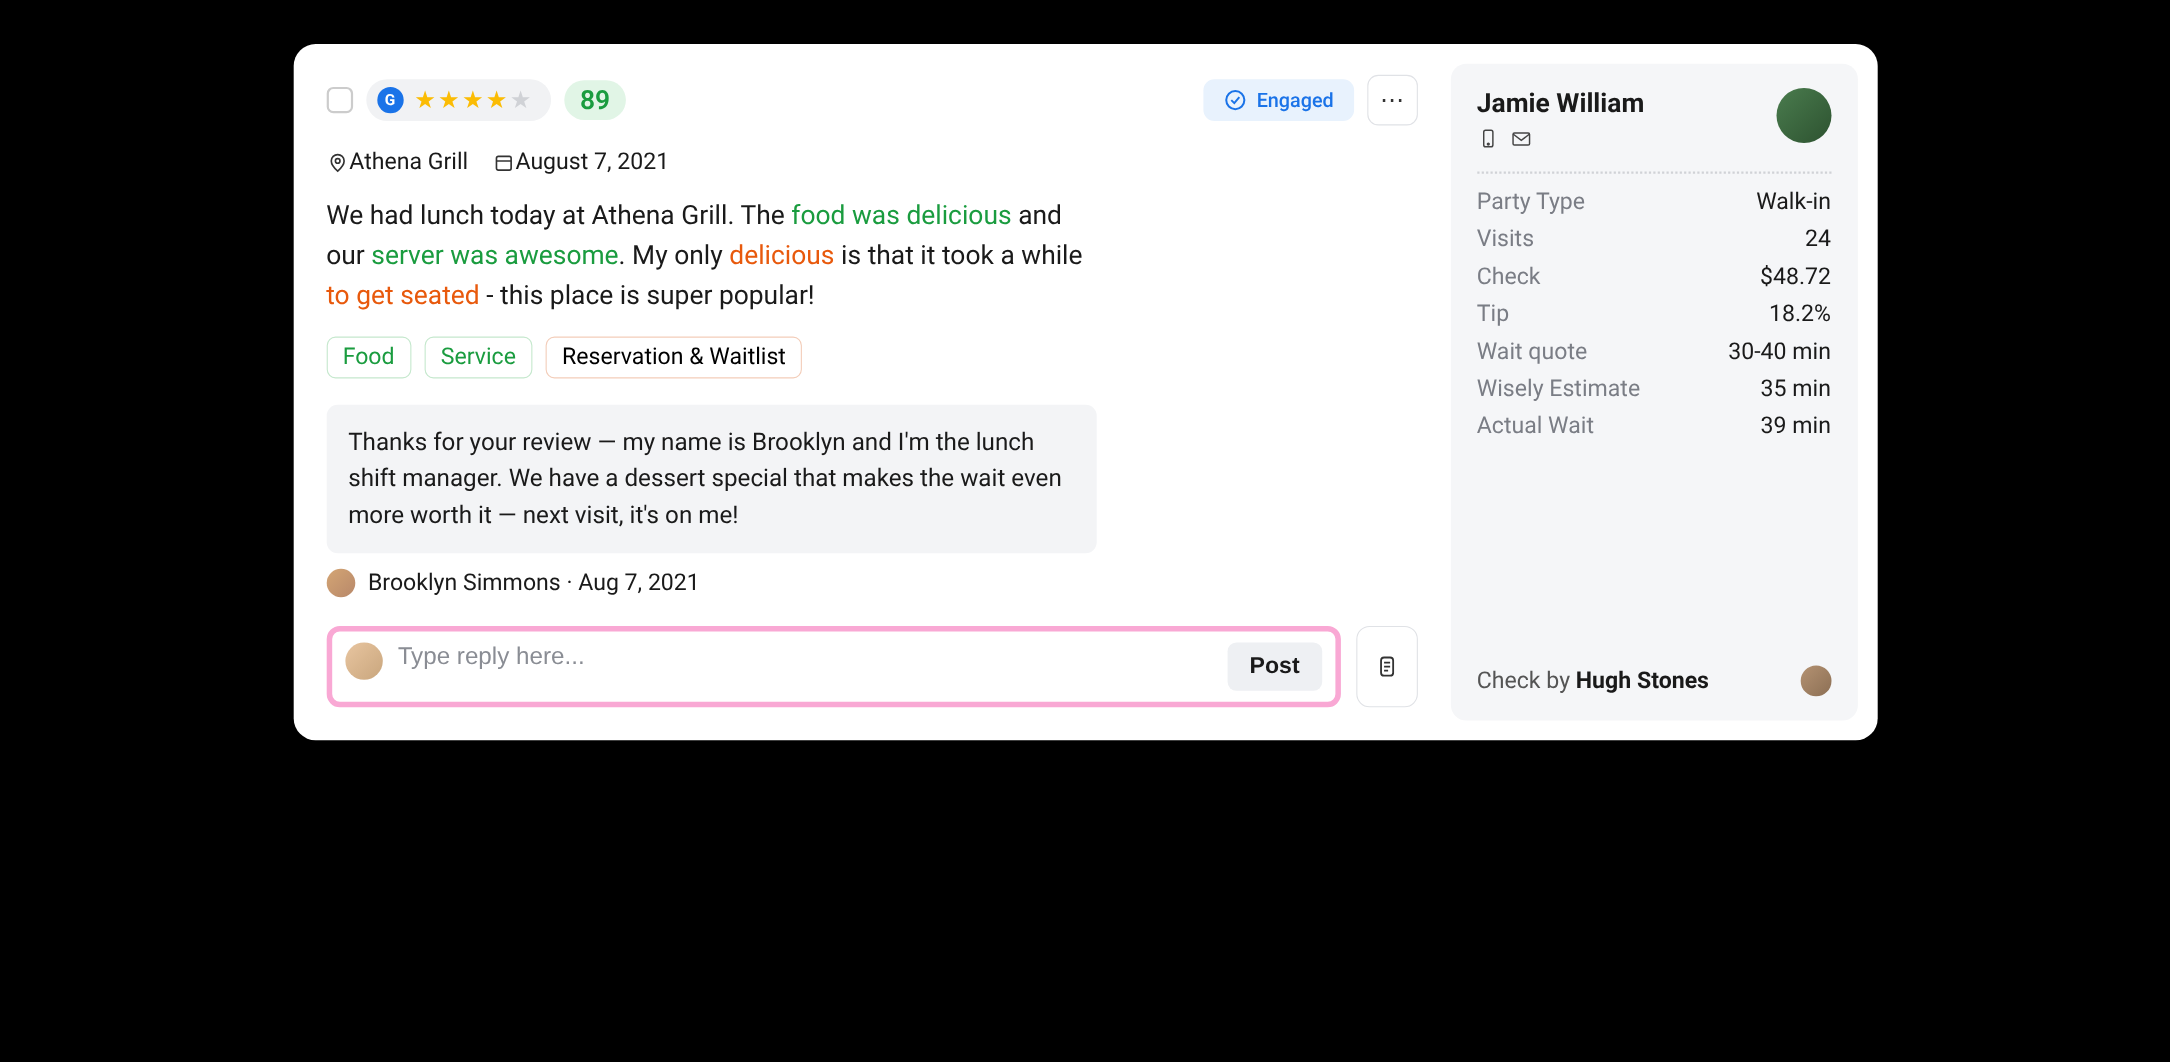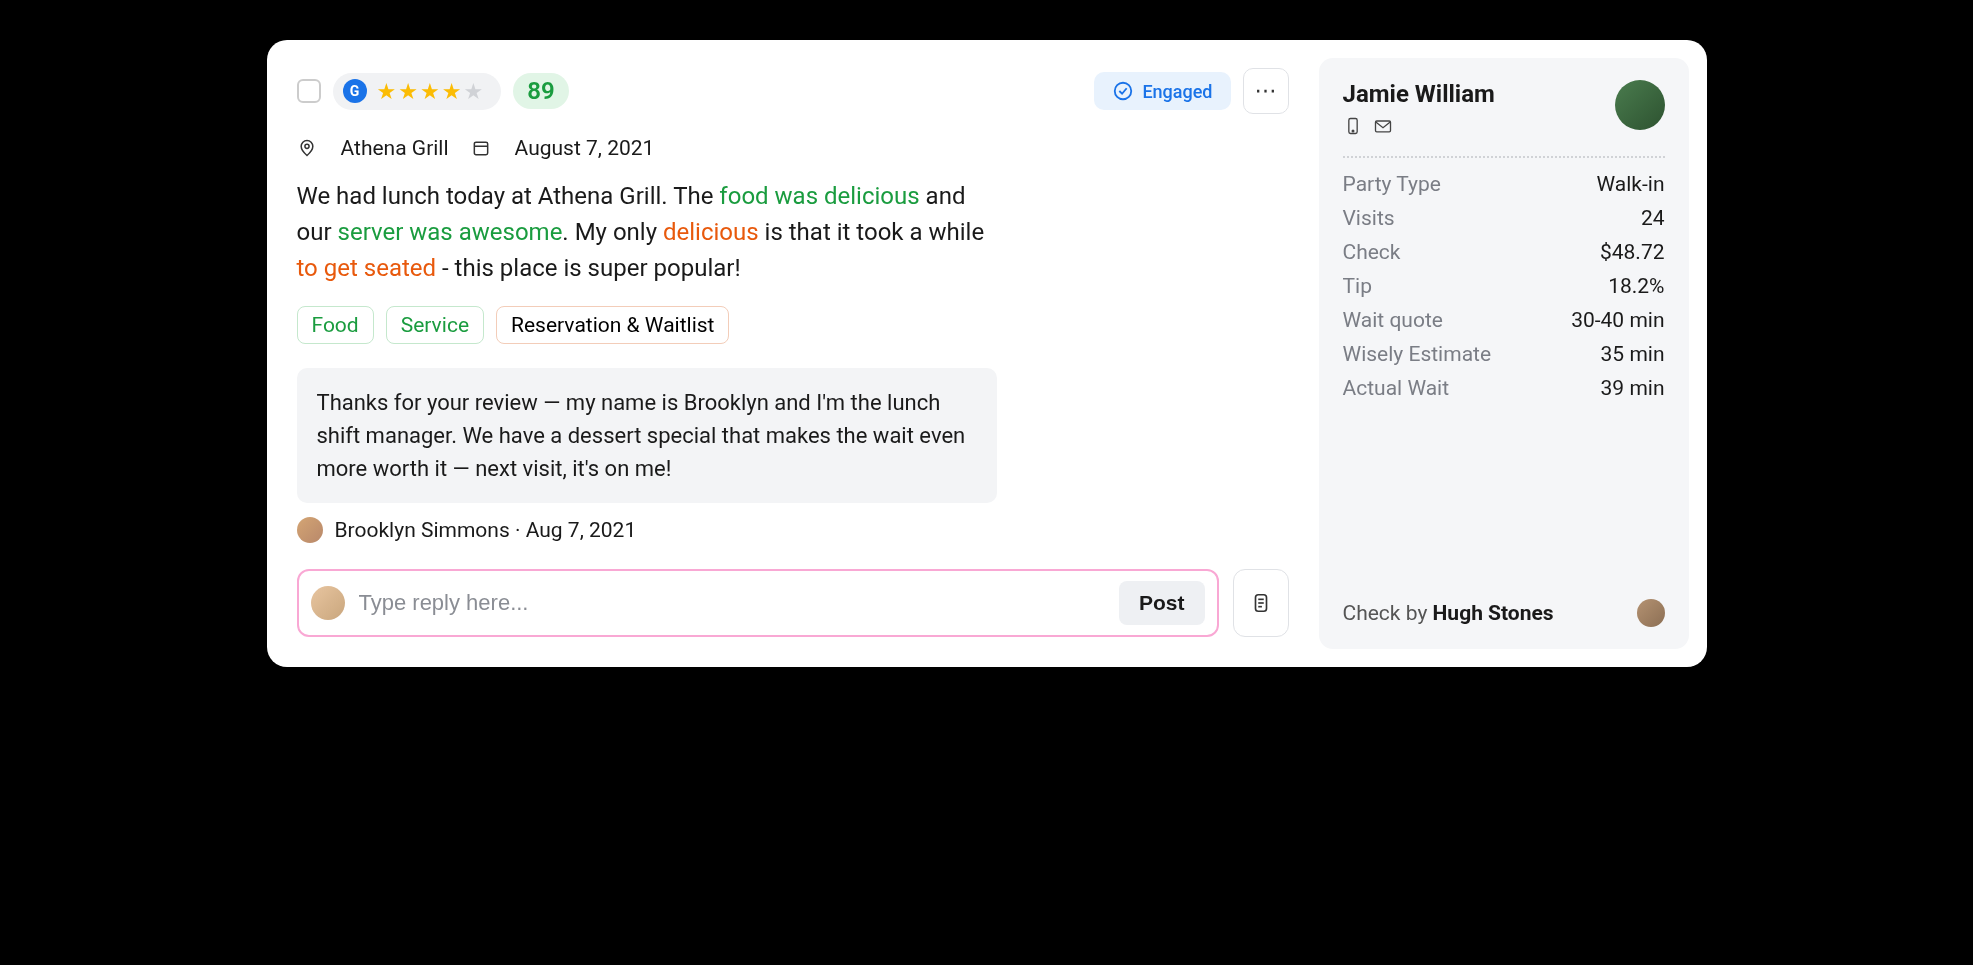--- a/index.html
+++ b/index.html
@@ -100,21 +100,21 @@
       display: flex;
       align-items: center;
       gap: 22px;
       margin-top: 22px;
       font-size: 21px;
       color: #1a1a1a;
     }
     .meta-item {
       display: flex;
       align-items: center;
-      gap: 24px;
+      gap: 1px;
     }
     .meta-item svg { width: 20px; height: 20px; stroke: #333; }
     .review-text {
       font-size: 24px;
       line-height: 1.5;
       color: #1a1a1a;
       margin-top: 18px;
       max-width: 700px;
     }
     .hl-green { color: #1a9c3f; }
@@ -158,22 +158,22 @@
     }
     .compose-row {
       display: flex;
       gap: 14px;
       margin-top: 26px;
       align-items: stretch;
     }
     .compose-box {
       flex: 1;
       display: flex;
-      align-items: center;
-      border: 2px solid #f9a8d4;
+      align-items: flex-start;
+      border: 5px solid #f9a8d4;
       border-radius: 12px;
       padding: 10px 12px;
       gap: 14px;
     }
     .compose-avatar {
       width: 34px;
       height: 34px;
       border-radius: 50%;
       background: linear-gradient(135deg, #e8c5a0, #c9a67d);
     }

